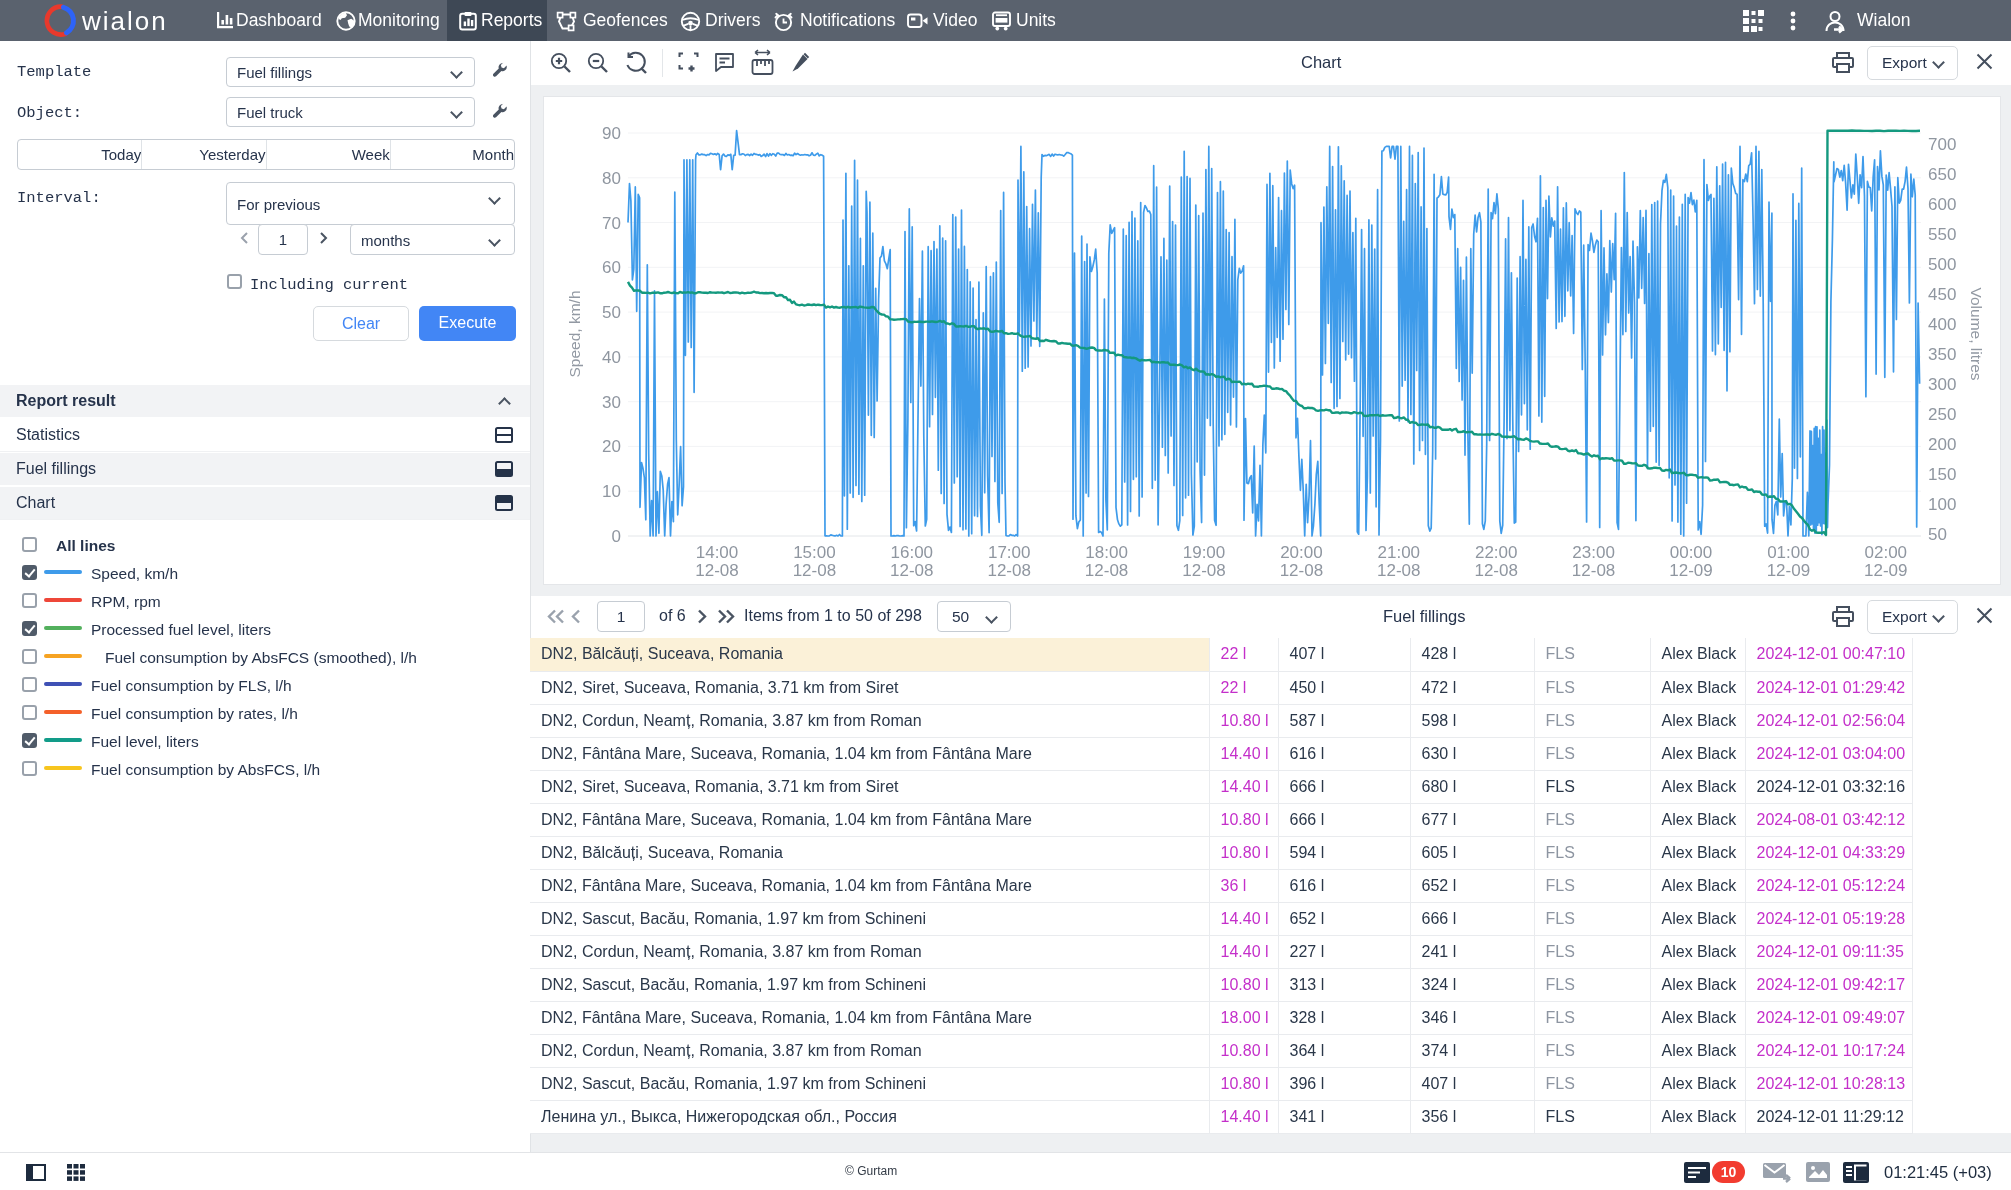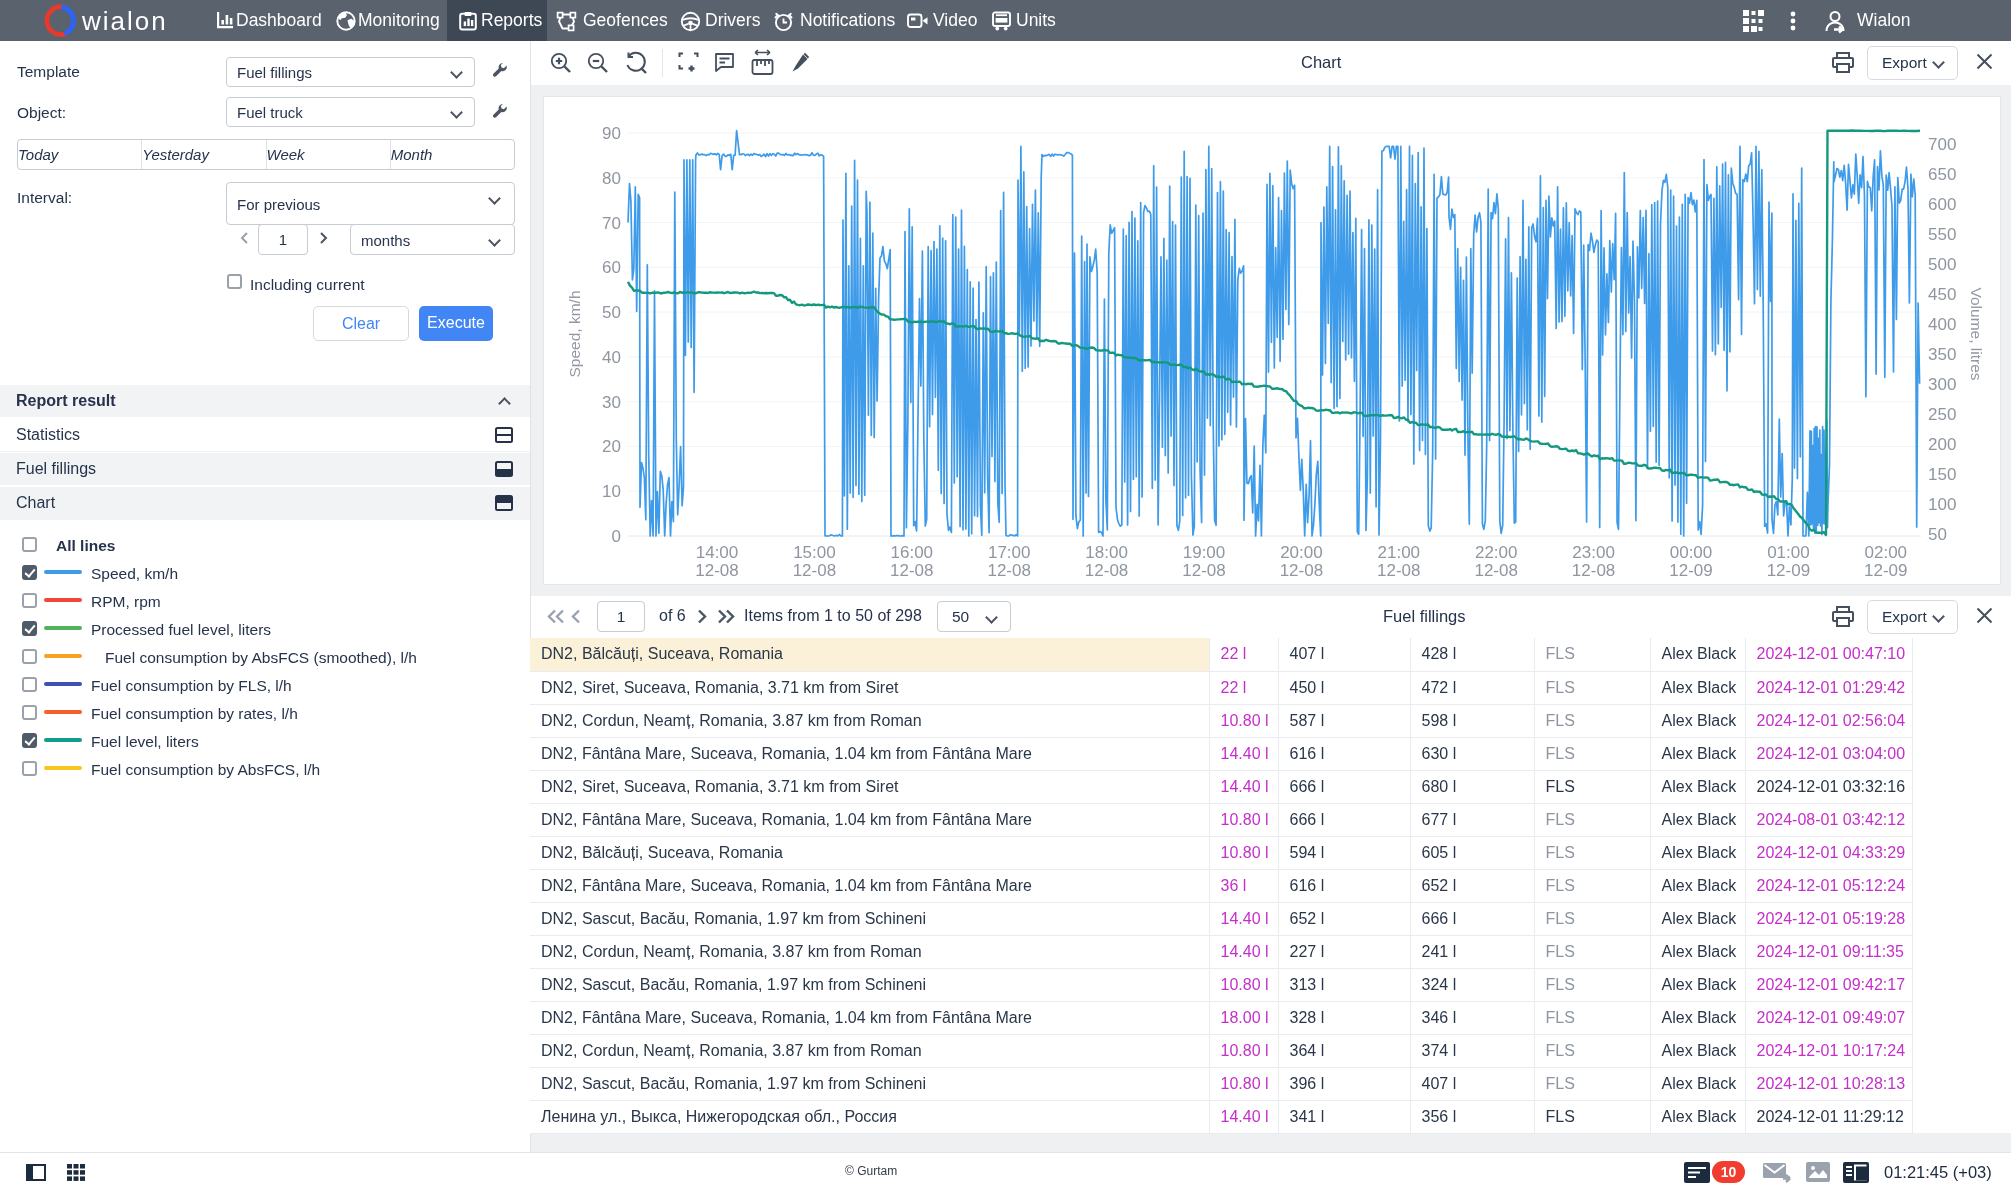--- a/index.html
+++ b/index.html
@@ -8,36 +8,36 @@
 #page { position:relative; width:2011px; height:1190px; background:#eef0f2; }
 .abs { position:absolute; }
 
 #topbar { position:absolute; left:0; top:0; width:2011px; height:41px; background:#5a626e; }
 #topbar .navtab { position:absolute; top:0; height:41px; color:#fff; font-size:17.5px; line-height:41px; }
 #tab-active { position:absolute; left:447px; top:0; width:100px; height:41px; background:#3e4855; }
 .navicon { position:absolute; top:11px; }
 #logo-text { position:absolute; left:82px; top:6px; color:#fff; font-size:26px; font-weight:normal; letter-spacing:2px; }
 
 #sidebar { position:absolute; left:0; top:41px; width:531px; height:1111px; background:#fff; border-right:1px solid #e0e3e6; }
-.lbl { position:absolute; font-size:15.5px; color:#26334b; }
+.lbl { position:absolute; font-size:15.5px; color:#26334b;font-family:Liberation Mono, monospace; }
 .selbox { position:absolute; background:#fff; border:1px solid #c6ccd3; border-radius:4px; font-size:15px; color:#26334b; }
 .selbox .tx { position:absolute; left:10px; top:50%; transform:translateY(-50%); }
 .chev { position:absolute; width:10px; height:10px; }
 .chevdown:after { content:""; position:absolute; left:0; top:0; width:7px; height:7px; border-right:2px solid #4a5462; border-bottom:2px solid #4a5462; transform:rotate(45deg); }
 .chevup:after { content:""; position:absolute; left:0; top:3px; width:7px; height:7px; border-right:2px solid #4a5462; border-bottom:2px solid #4a5462; transform:rotate(-135deg); }
 .wrench { position:absolute; width:15px; height:15px; }
 #seg { position:absolute; left:17px; top:98px; width:498px; height:31px; border:1px solid #c6ccd3; border-radius:4px; background:#fff; display:flex; }
-#seg div { flex:1; text-align:left; line-height:29px; font-size:15px; color:#26334b; border-left:1px solid #dfe3e7;font-style:italic; }
+#seg div { flex:1; text-align:right; line-height:29px; font-size:15px; color:#26334b; border-left:1px solid #dfe3e7; }
 #seg div:first-child { border-left:none; }
 .cb { position:absolute; width:15px; height:15px; border:2px solid #99a1ab; border-radius:3px; background:#fff; }
 .cb.ck { background:#505b69; border-color:#505b69; }
 .cb.ck:after { content:""; position:absolute; left:3px; top:0px; width:4px; height:8px; border-right:2px solid #fff; border-bottom:2px solid #fff; transform:rotate(40deg); }
 .btn { position:absolute; top:265px; height:35px; border-radius:5px; font-size:16px; text-align:center; line-height:34px; }
 #btn-clear { left:313px; width:96px; background:#fff; border:1px solid #d6dade; color:#4286f5; }
-#btn-exec { left:419px; width:74px; background:#4286f5; color:#fff; }
+#btn-exec { left:419px; width:97px; background:#4286f5; color:#fff; }
 .secrow { position:absolute; left:0; width:530px; font-size:16px; }
 .secrow .t { position:absolute; left:16px; top:50%; transform:translateY(-50%); }
 .legend-t { position:absolute; font-size:15.5px; color:#26334b; }
 .sw { position:absolute; width:38px; height:4px; border-radius:2px; }
 
 #main { position:absolute; left:531px; top:41px; width:1480px; height:1111px; background:#eef0f2; }
 #ctoolbar { position:absolute; left:0px; top:0px; width:1480px; height:44px; background:#fff; }
 #chartcard { position:absolute; left:12px; top:55px; width:1458px; height:489px; background:#fff; border:1px solid #e4e6e9; }
 #tbar { position:absolute; left:0px; top:555px; width:1480px; height:42px; background:#fff; }
 .icn { position:absolute; }

